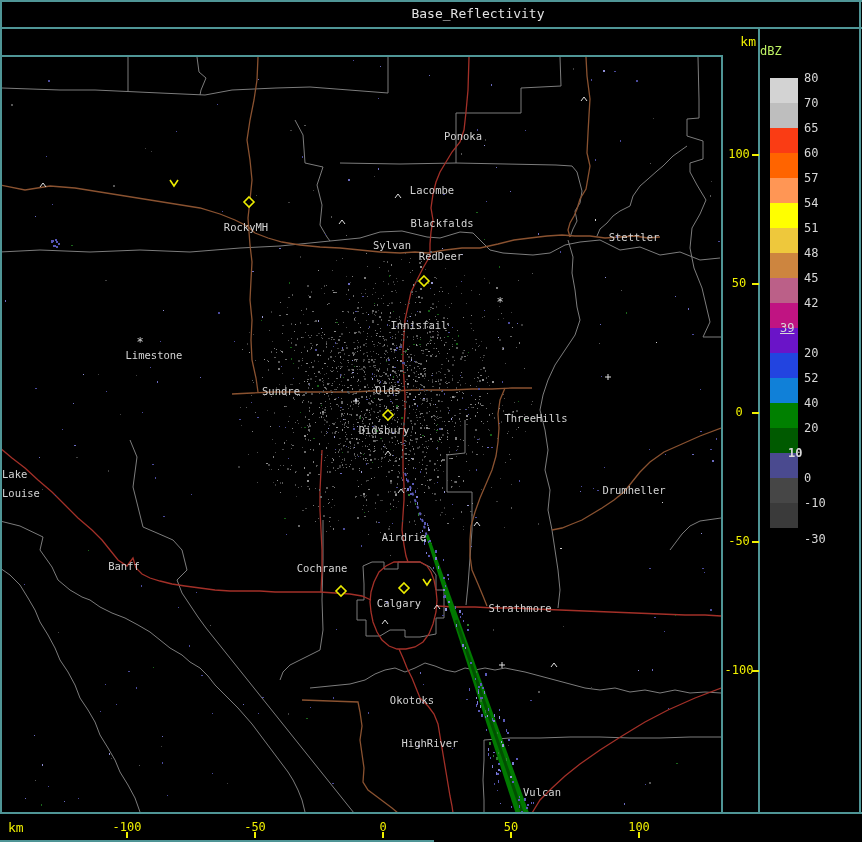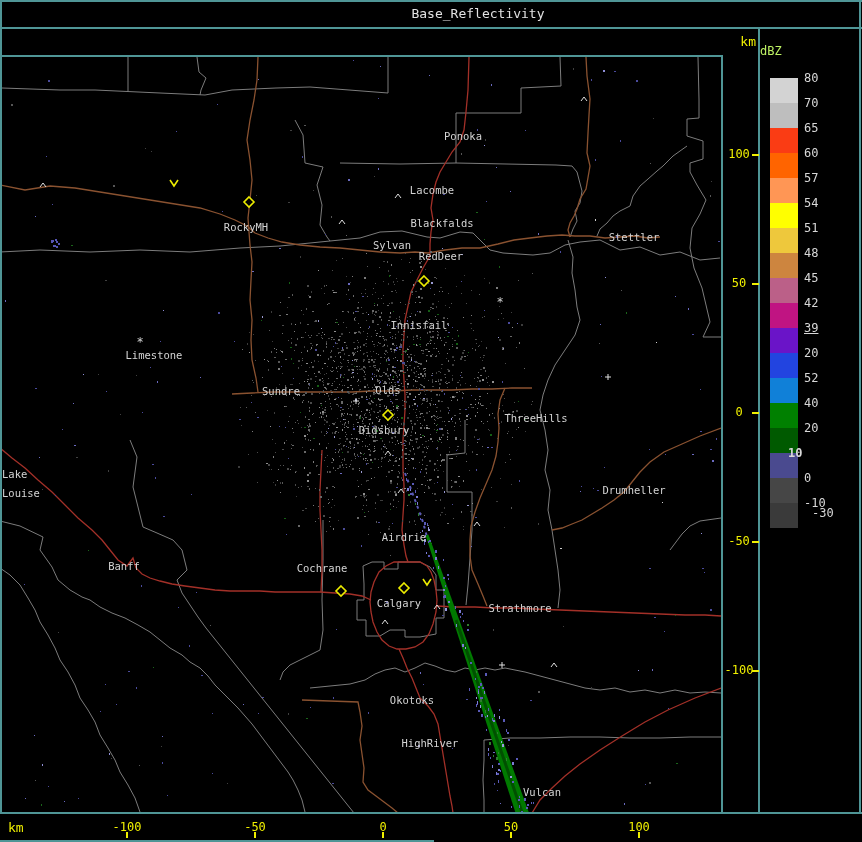--- a/index.html
+++ b/index.html
@@ -2471,29 +2471,29 @@
       <div class="legend-num" style="left:804px;top:71px;">80</div>
       <div class="legend-num" style="left:804px;top:96px;">70</div>
       <div class="legend-num" style="left:804px;top:121px;">65</div>
       <div class="legend-num" style="left:804px;top:146px;">60</div>
       <div class="legend-num" style="left:804px;top:171px;">57</div>
       <div class="legend-num" style="left:804px;top:196px;">54</div>
       <div class="legend-num" style="left:804px;top:221px;">51</div>
       <div class="legend-num" style="left:804px;top:246px;">48</div>
       <div class="legend-num" style="left:804px;top:271px;">45</div>
       <div class="legend-num" style="left:804px;top:296px;">42</div>
-      <div class="legend-num" style="left:804px;top:321px;text-decoration:underline;">39</div>
+      <div class="legend-num" style="left:780px;top:321px;text-decoration:underline;">39</div>
       <div class="legend-num" style="left:804px;top:346px;">20</div>
       <div class="legend-num" style="left:804px;top:371px;">52</div>
       <div class="legend-num" style="left:804px;top:396px;">40</div>
       <div class="legend-num" style="left:804px;top:421px;">20</div>
       <div class="legend-num" style="left:788px;top:446px;font-weight:bold;">10</div>
       <div class="legend-num" style="left:804px;top:471px;">0</div>
       <div class="legend-num" style="left:804px;top:496px;">-10</div>
-      <div class="legend-num" style="left:804px;top:506px;margin-left:8px;">-30</div>
+      <div class="legend-num" style="left:804px;top:532px;">-30</div>
     </div>
 
   <div id="y-axis">
       <div class="y-tick-label" style="left:722px;top:147px;">100</div>
       <div class="y-tick" style="left:752px;top:154px;"></div>
       <div class="y-tick-label" style="left:722px;top:276px;">50</div>
       <div class="y-tick" style="left:752px;top:283px;"></div>
       <div class="y-tick-label" style="left:722px;top:405px;">0</div>
       <div class="y-tick" style="left:752px;top:412px;"></div>
       <div class="y-tick-label" style="left:722px;top:534px;">-50</div>

